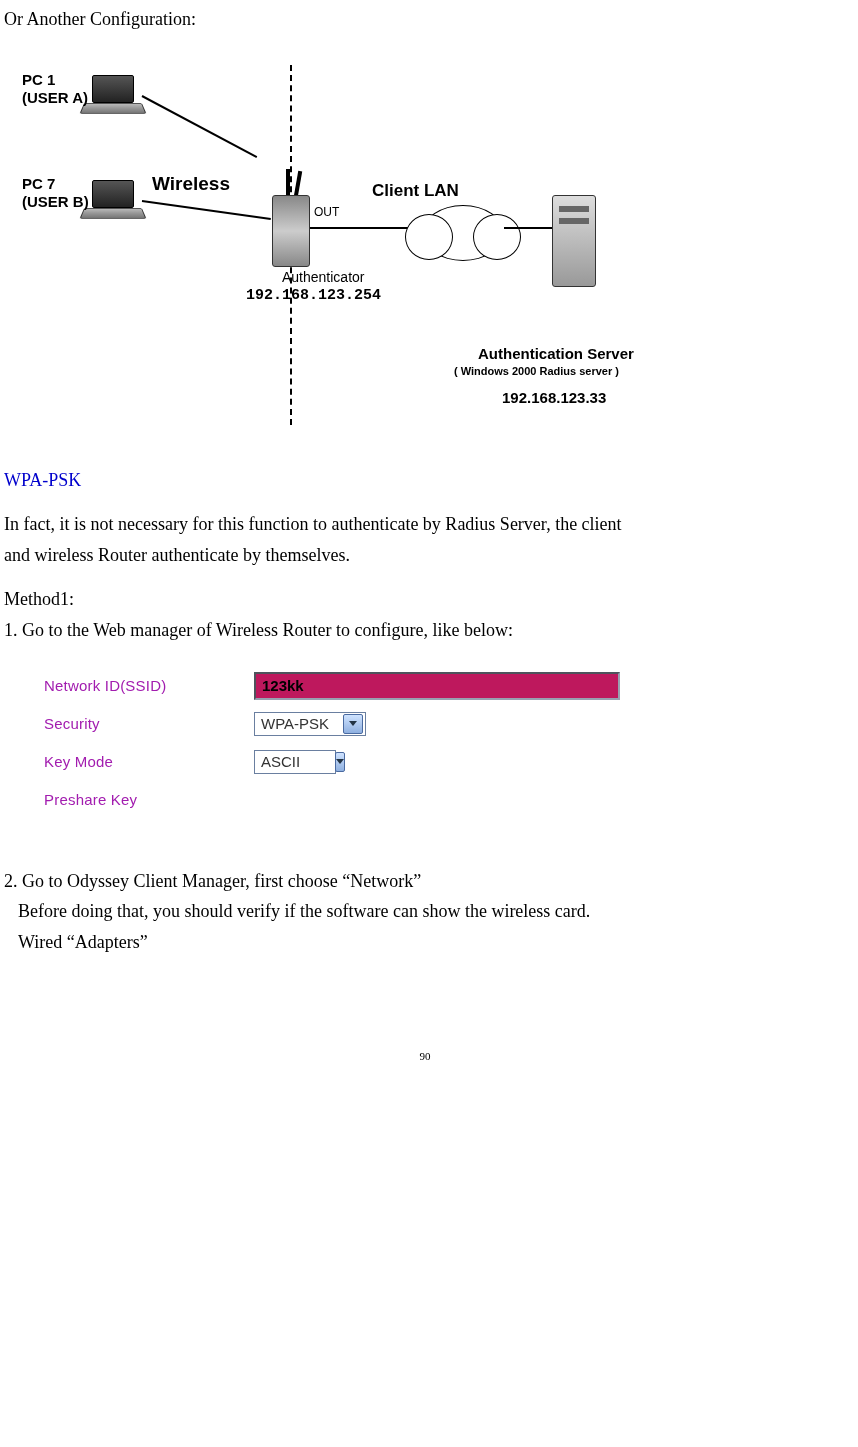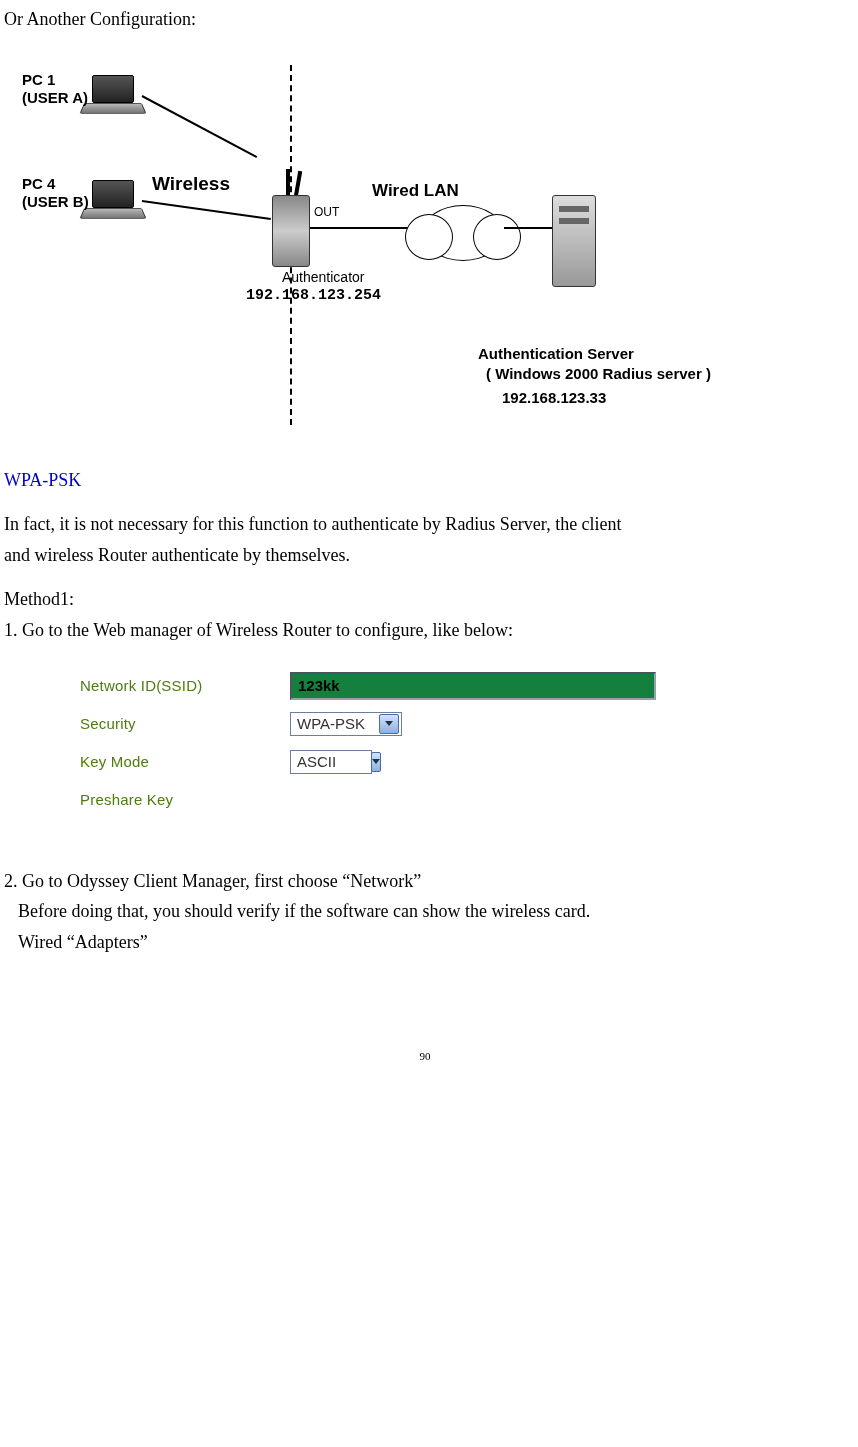--- a/index.html
+++ b/index.html
@@ -64,24 +64,24 @@
     margin: 2px 0 4px 24px;
     width: 640px;
     border: 0;
     padding: 24px 16px 28px 16px;
     font-family: Arial, Helvetica, sans-serif;
     font-size: 15px;
     color: #333;
     filter: blur(0.3px);
   }
   .form-row { display:flex; align-items:center; margin-bottom:10px; min-height:28px; }
-  .form-row .lab { width: 210px; letter-spacing: 0.2px; color:#4d7c0f;margin-left:36px; }
+  .form-row .lab { width: 210px; letter-spacing: 0.2px; color:#a21caf; }
   .txtin {
     border: 2px inset #98a0b0;
-    background: #15803d;
+    background: #be185d;
     padding: 3px 6px;
     font-family: Arial, sans-serif;
     font-size: 15px;
     font-weight: bold;
     color:#000;
     height: 18px;
     box-sizing: content-box;
   }
   .txtin.wide { width: 350px; }
   .selbox {
@@ -110,48 +110,48 @@
       <div class="screen"></div>
       <div class="base"></div>
     </div>
   <div class="dlabel" style="left:0; top:6px;">PC 1</div>
   <div class="dlabel" style="left:0; top:24px;">(USER A)</div>
 
   <div class="laptop" style="left:60px; top:115px;">
       <div class="screen"></div>
       <div class="base"></div>
     </div>
-  <div class="dlabel" style="left:0; top:110px;">PC 4</div>
+  <div class="dlabel" style="left:0; top:110px;">PC 7</div>
   <div class="dlabel" style="left:0; top:128px;">(USER B)</div>
 
   <div class="conn" style="left:120px; top:30px; width:130px; transform:rotate(28deg); transform-origin:left;"></div>
   <div class="conn" style="left:120px; top:135px; width:130px; transform:rotate(8deg); transform-origin:left;"></div>
 
   <div class="dlabel" style="left:130px; top:108px; font-size:19px;">Wireless</div>
 
   <div class="ap">
       <div class="ant"></div>
       <div class="ant2"></div>
       <div class="body"></div>
     </div>
 
   <div class="dlabel thin" style="left:292px; top:140px; font-size:12px;text-align:right;">OUT</div>
   <div class="dlabel thin" style="left:260px; top:204px; font-size:14px;">Authenticator</div>
   <div class="dlabel" style="left:224px; top:222px; font-size:15px; font-family:Liberation Mono, monospace;">192.168.123.254</div>
 
-  <div class="dlabel" style="left:350px; top:116px; font-size:17px;">Wired  LAN</div>
+  <div class="dlabel" style="left:350px; top:116px; font-size:17px;">Client  LAN</div>
   <div class="conn" style="left:288px; top:162px; width:106px;"></div>
 
   <div class="cloud"></div>
   <div class="conn" style="left:482px; top:162px; width:48px;"></div>
 
   <div class="server"></div>
 
   <div class="dlabel" style="left:456px; top:280px; font-size:15px;">Authentication Server</div>
-  <div class="dlabel" style="left:464px; top:300px; font-size:15px;">( Windows 2000 Radius server )</div>
+  <div class="dlabel" style="left:432px; top:300px; font-size:11px;">( Windows 2000 Radius server )</div>
   <div class="dlabel" style="left:480px; top:324px; font-size:15px;">192.168.123.33</div>
 </div>
 
 <div class="blue" style="margin-top:8px;">WPA-PSK</div>
 
 <div style="height:14px;"></div>
 <div>In fact, it is not necessary for this function to authenticate by Radius Server, the client</div>
 <div>and wireless Router authenticate by themselves.</div>
 
 <div style="height:14px;"></div>

